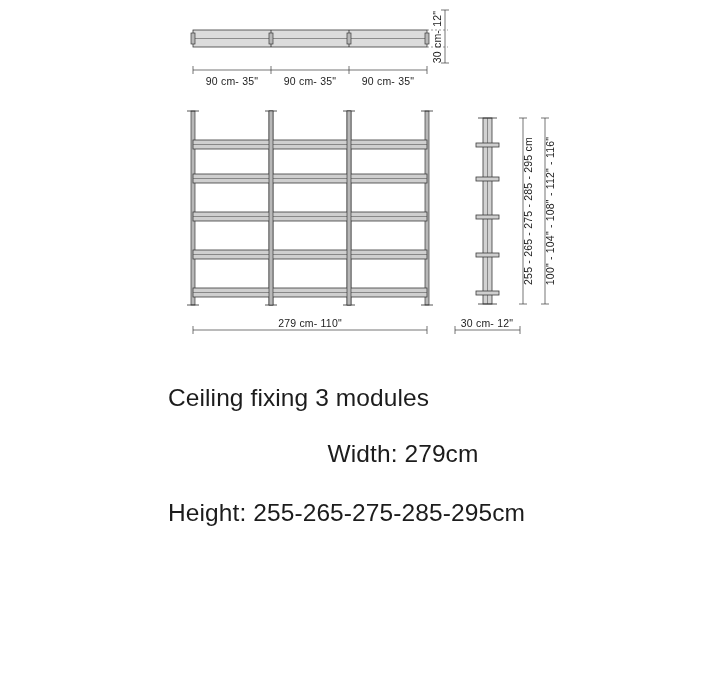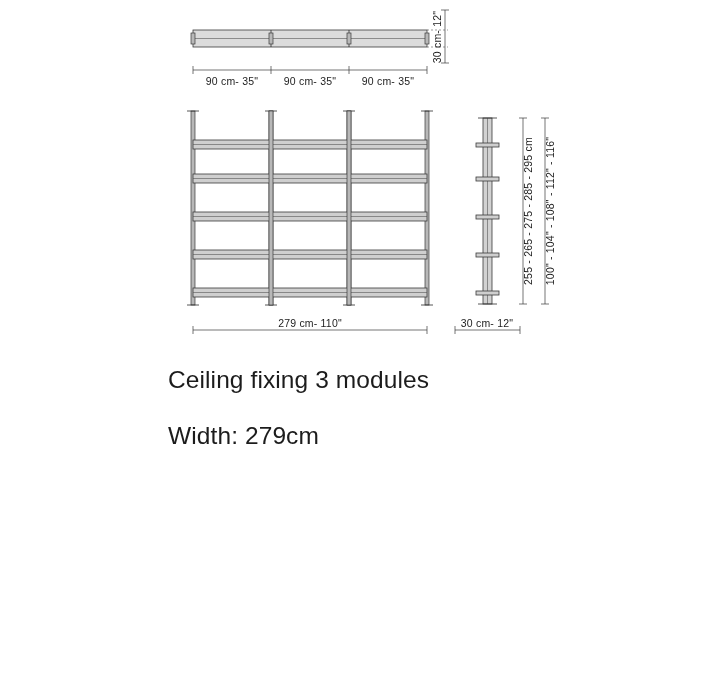--- a/index.html
+++ b/index.html
@@ -20,37 +20,37 @@
     position: absolute;
     left: 0;
     top: 0;
     width: 701px;
     height: 370px;
   }
 
   .spec-block {
     position: absolute;
     left: 168px;
-    top: 368px;
+    top: 386px;
     width: 470px;
   }
 
   .spec-line {
     font-size: 24.5px;
     line-height: 1.0;
     color: #1c1c1c;
     letter-spacing: 0.1px;
     margin: 0 0 0 0;
     white-space: nowrap;
   }
   .spec-line.wrapped {
     white-space: normal;
   }
   .spec-title { margin-bottom: 31px; }
-  .spec-row { margin-bottom: 31px; }
+  .spec-row { margin-bottom: 31px; text-align: center; }
   .spec-row-last { margin-bottom: 0; line-height: 1.28; }
 
   
   svg text {
     font-family: "Liberation Sans", sans-serif;
     fill: #1c1c1c;
   }
   .dim-label {
     font-size: 10.5px;
     letter-spacing: 0.2px;
@@ -173,13 +173,14 @@
       <text class="dim-label-v" x="532" y="211" transform="rotate(-90 532 211)" text-anchor="middle">255 - 265 - 275 - 285 - 295 cm</text>
       <text class="dim-label-v" x="554" y="211" transform="rotate(-90 554 211)" text-anchor="middle">100" - 104" - 108" - 112" - 116"</text>
     </g>
 
   </svg>
 </div>
 
 <div class="spec-block">
   <div class="spec-line spec-title">Ceiling fixing 3 modules</div>
   <div class="spec-line spec-row">Width: 279cm</div>
+  <div class="spec-line spec-row-last wrapped">Height: 255-265-275-285-295cm</div>
 </div>
 
 </body></html>

